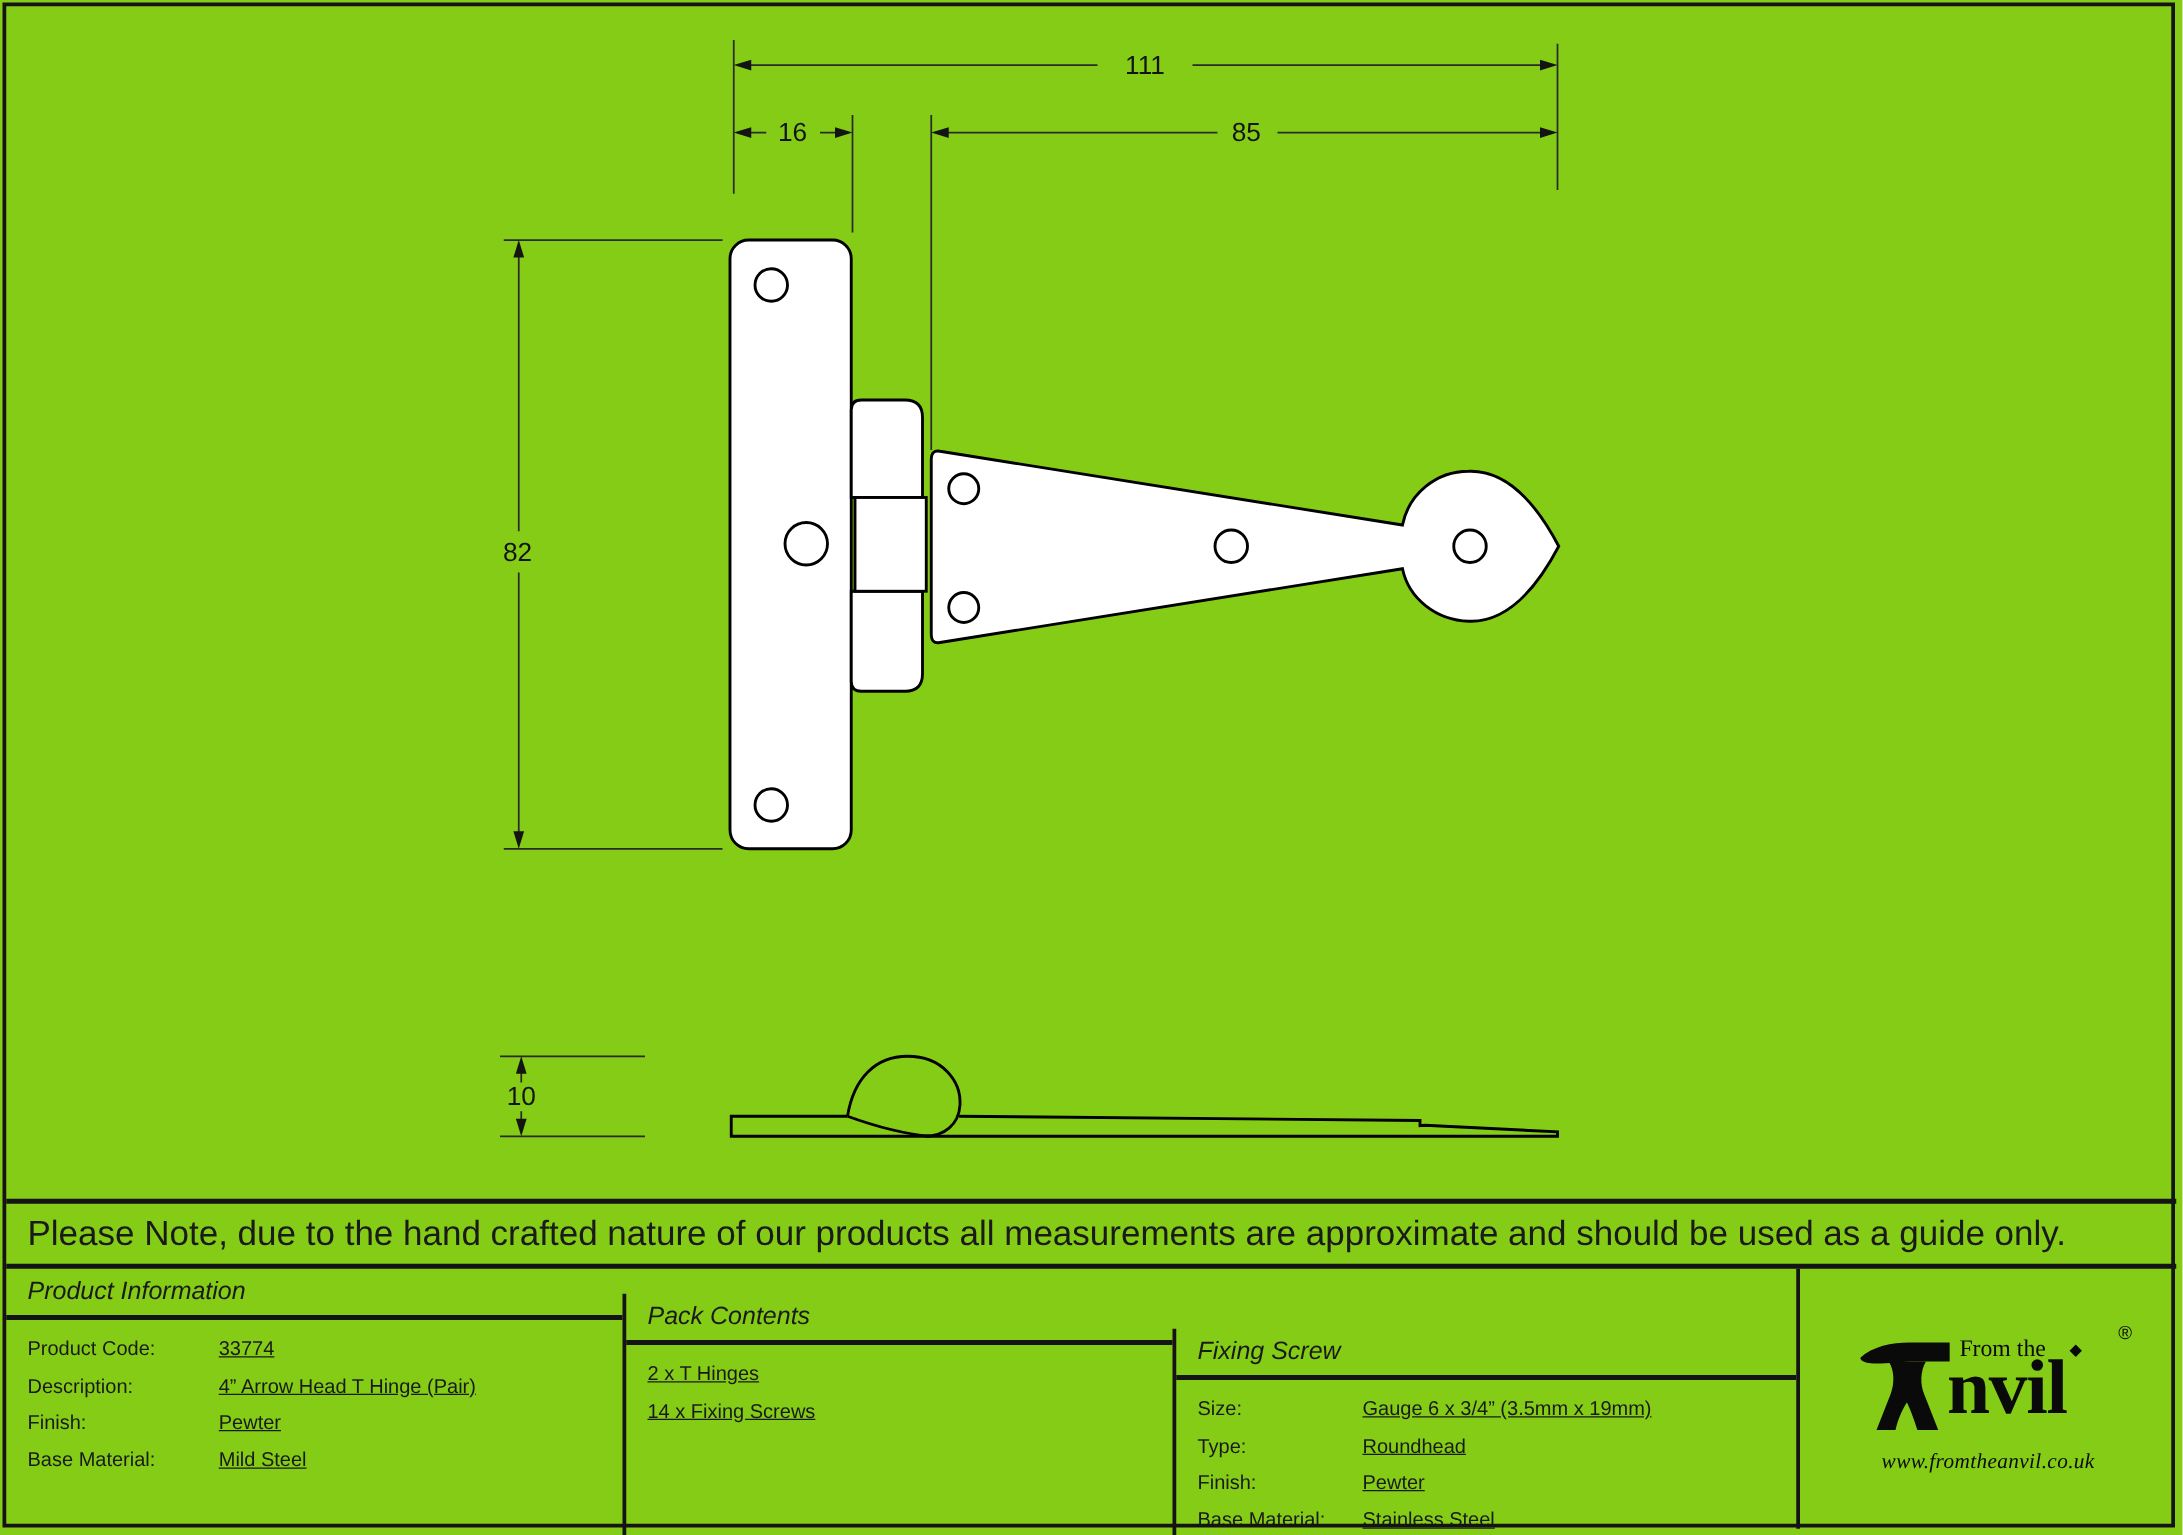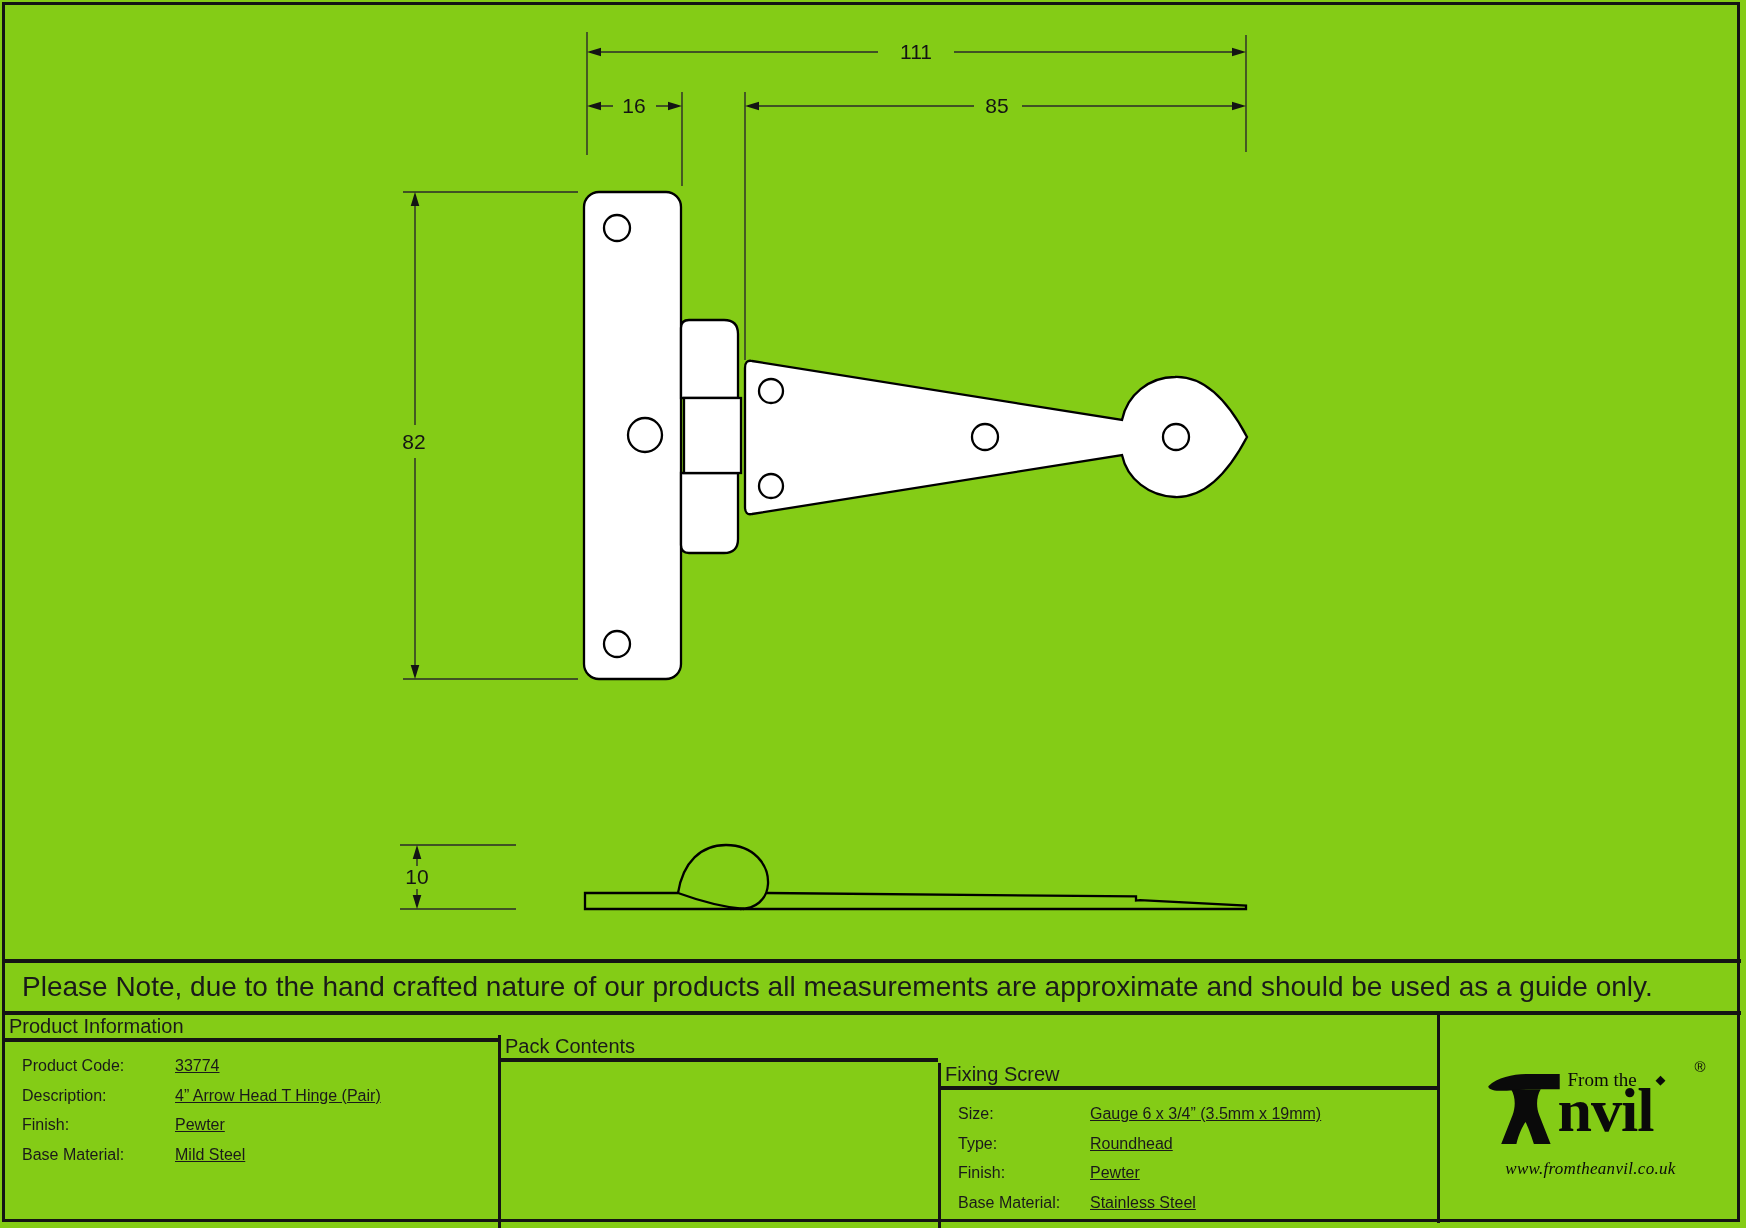--- a/index.html
+++ b/index.html
@@ -13,22 +13,22 @@
   .note-bar{position:absolute;left:5px;top:959px;width:1736px;height:56px;box-sizing:border-box;
             border-top:4px solid #141414;border-bottom:4px solid #141414;
             display:flex;align-items:center;padding-left:17px;font-size:28px;}
 
   .tbl{position:absolute;top:1015px;height:208px;box-sizing:border-box;}
   .col1{left:5px;width:493px;}
   .col2{left:498px;width:440px;border-left:3px solid #141414;margin-top:20px;}
   .col3{left:938px;width:499px;border-left:3px solid #141414;margin-top:48px;}
   .col-logo{left:1437px;width:304px;border-left:3px solid #141414;
             display:flex;align-items:center;justify-content:center;}
-  .cell-header{height:27px;box-sizing:border-box;border-bottom:4px solid #141414;
-               display:flex;align-items:center;padding-left:4px;font-size:20px;}
+  .cell-header{height:41px;box-sizing:border-box;border-bottom:4px solid #141414;
+               display:flex;align-items:center;padding-left:17px;font-size:20px;font-style:italic;}
   .cell-body{padding:9px 0 0 17px;font-size:16px;text-decoration:underline;}
   .row{line-height:29.6px;white-space:nowrap;}
   .lbl1{display:inline-block;width:153px;}
   .lbl3{display:inline-block;width:132px;}
 
   .logo{position:relative;width:278px;height:124px;}
   .anvil-icon{position:absolute;left:34px;top:10px;width:76px;height:84px;}
   .from-the{position:absolute;left:116px;top:12px;font-family:"Liberation Serif",serif;font-size:19px;color:#0a0a0a;}
   .diamond{position:absolute;left:204px;top:15px;font-size:13px;color:#0a0a0a;}
   .registered{position:absolute;left:243px;top:1px;font-size:15px;color:#0a0a0a;}
@@ -138,20 +138,24 @@
         <span class="lbl1">Finish:</span><span>Pewter</span>
       </div>
       <div class="row">
         <span class="lbl1">Base Material:</span><span>Mild Steel</span>
       </div>
     </div>
   </div>
 
   <div class="tbl col2">
     <div class="cell-header">Pack Contents</div>
+    <div class="cell-body">
+      <div class="row">2 x T Hinges</div>
+      <div class="row">14 x Fixing Screws</div>
+    </div>
   </div>
 
   <div class="tbl col3">
     <div class="cell-header">Fixing Screw</div>
     <div class="cell-body">
       <div class="row">
         <span class="lbl3">Size:</span><span>Gauge 6 x 3/4” (3.5mm x 19mm)</span>
       </div>
       <div class="row">
         <span class="lbl3">Type:</span><span>Roundhead</span>

